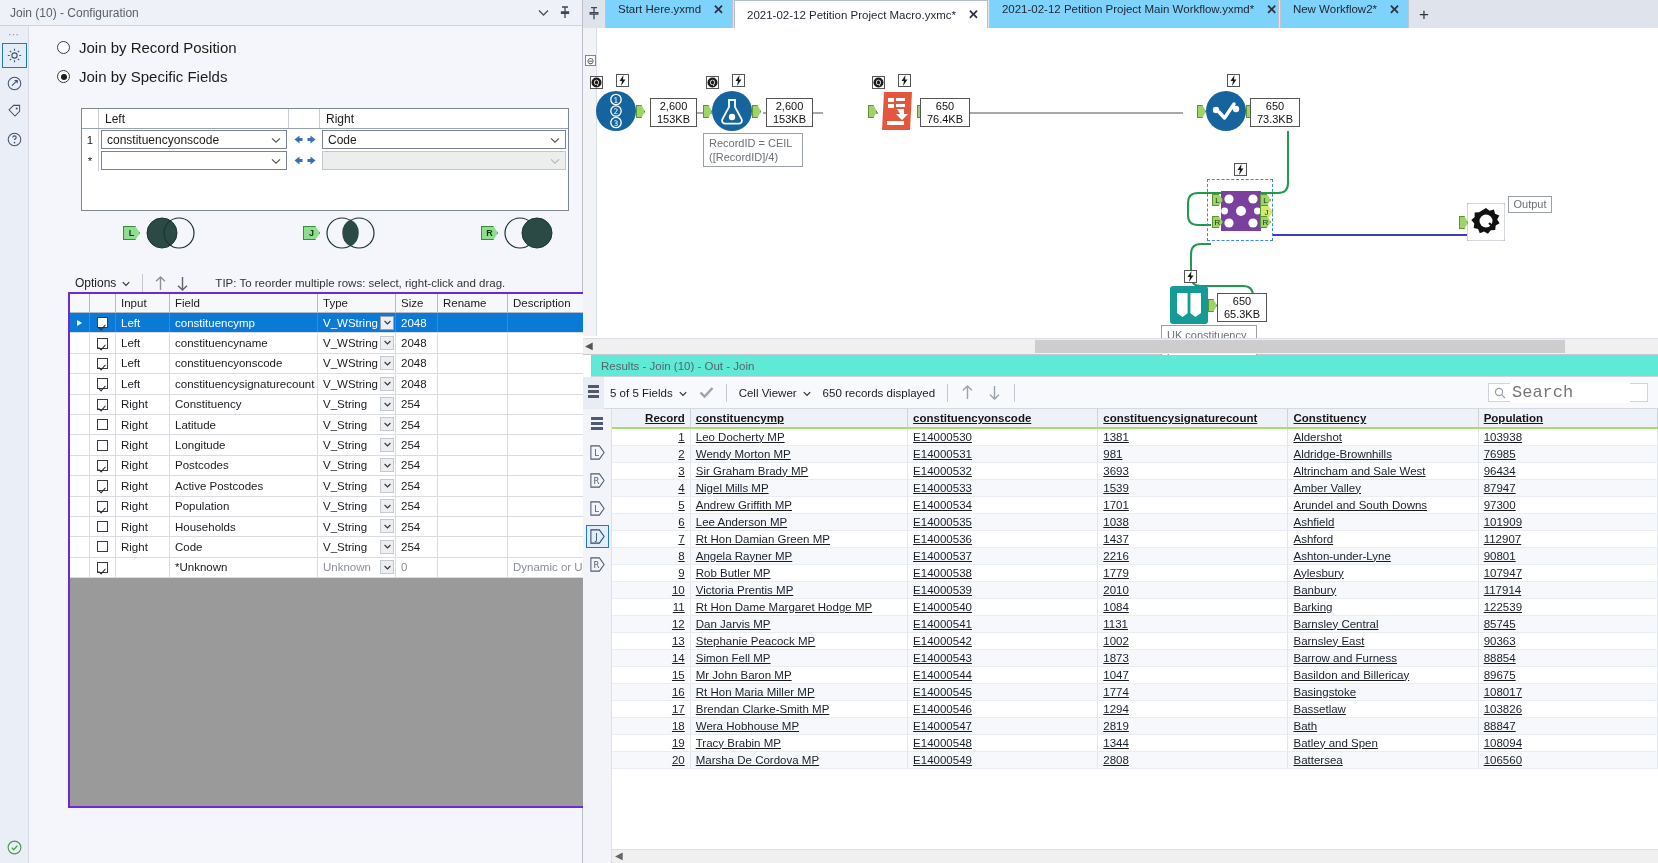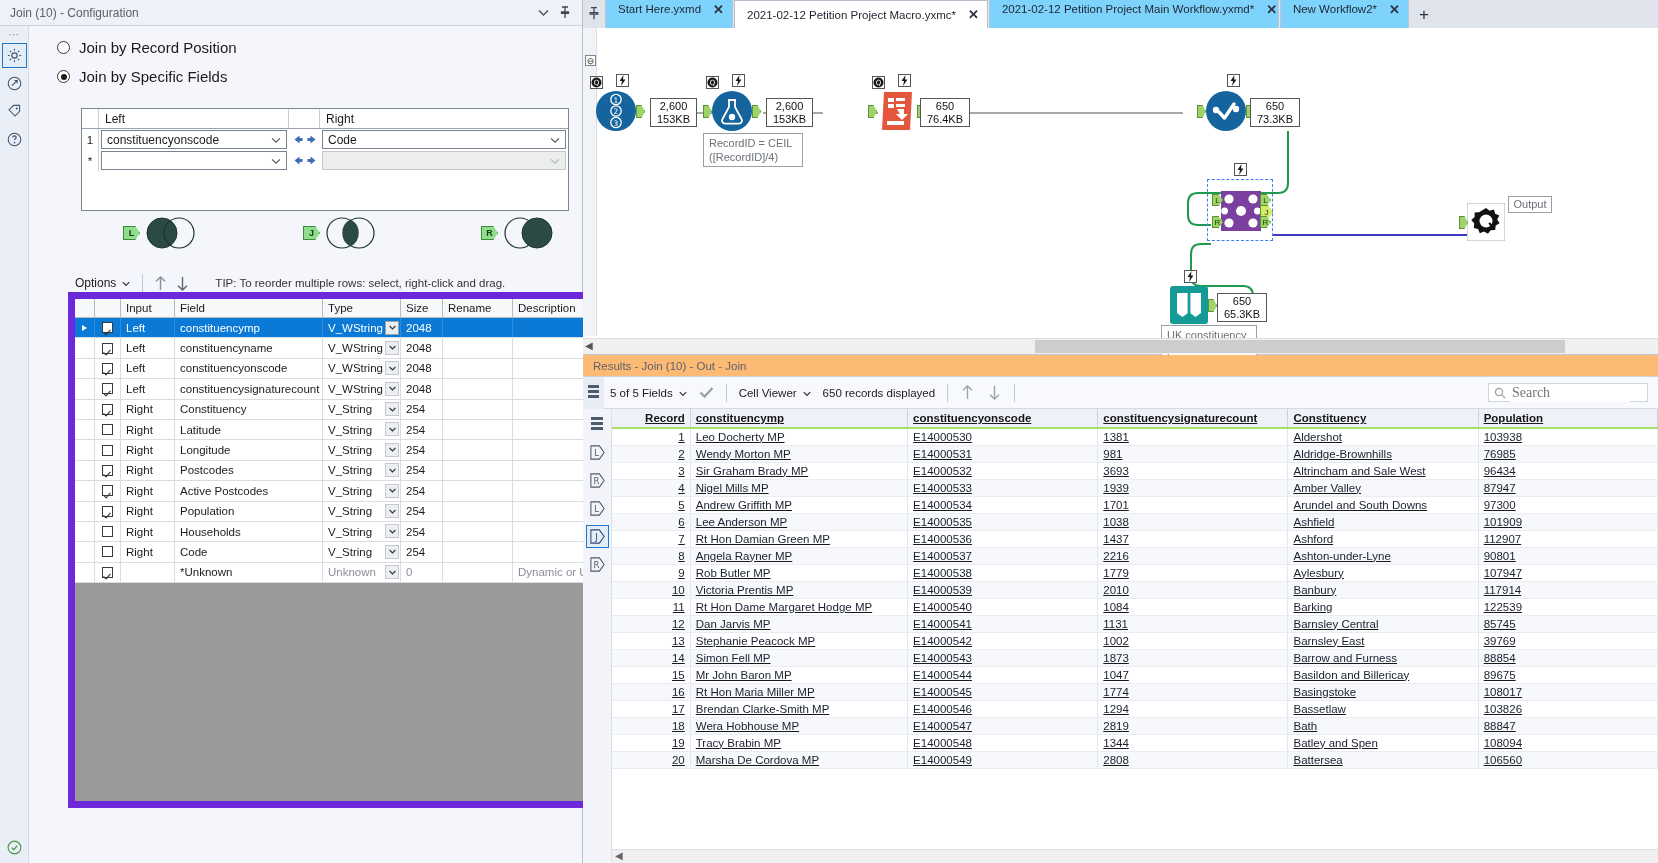--- a/index.html
+++ b/index.html
@@ -97,21 +97,21 @@
     display:flex; align-items:center;margin-top:8px;
   }
   #options-btn { display:flex; align-items:center; font-size:12px; color:#1b1b1b; cursor:pointer; padding:0 6px; }
   .vsep { width:1px; height:18px; background:#c2c8d2; margin:0 6px; }
   .arrow-btn { width:22px; height:22px; display:flex; align-items:center; justify-content:center; cursor:pointer; color:#8a919c; }
   #tip-text { margin-left:22px; font-size:11.5px; color:#333; }
 
   
   #fields-table {
     position:absolute; left:39px; top:266px; width:528px; height:516px;
-    border:7px solid #6d28d9; background:#9a9a9a; overflow:hidden;
+    border:2px solid #6d28d9; background:#9a9a9a; overflow:hidden;
   }
   .ft-head { display:flex; height:19px; background:#f7f8fa; border-bottom:1px solid #b5bac3; }
   .ft-row { display:flex; height:20.4px; background:#fff; border-bottom:1px solid #d9dde3; }
   .ft-row.selected { background:#0a7ad6; color:#fff; }
   .ft-c { border-right:1px solid #d9dde3; display:flex; align-items:center; padding-left:5px; font-size:11.5px; overflow:hidden; white-space:nowrap; }
   .ft-head .ft-c { border-right:1px solid #b5bac3; font-size:11.5px; }
   .c-marker { width:20px; flex:none; justify-content:center; padding-left:0; }
   .c-check  { width:26px; flex:none; justify-content:center; padding-left:0; }
   .c-input  { width:54px; flex:none; }
   .c-field  { width:148px; flex:none; }
@@ -164,28 +164,28 @@
     display:flex; align-items:center; justify-content:center; font-size:9px; }
   .anno { position:absolute; border:1px solid #9aa0a8; background:#fff; color:#6b7078;
     font-size:11px; padding:2px 5px; line-height:14px; }
   .datalabel { position:absolute; border:1px solid #555; background:#fff; text-align:center;
     font-size:11px; line-height:12.5px; padding:1px 4px; color:#111; }
   .port { position:absolute; width:9px; height:13px; background:#9ed36a; border:1px solid #5c9433;
     clip-path: polygon(0 0, 60% 0, 100% 50%, 60% 100%, 0 100%); }
 
   
   #results { position:absolute; left:0; top:355px; right:0; bottom:0; background:#fff; }
-  #results-header { height:22px; background:#fdba74; border-bottom:1px solid #ccd2dc; display:flex; align-items:center; padding-left:10px;
-     font-size:11.5px; color:#5c626d; }
+  #results-header { height:22px; background:#5eead4; border-bottom:1px solid #ccd2dc; display:flex; align-items:center; padding-left:10px;
+     font-size:11.5px; color:#5c626d;margin-left:8px; }
   #results-toolbar { height:32px; background:#f7f9fc; border-bottom:1px solid #d4d9e2; display:flex; align-items:center; position:relative; }
   .tb-item { display:flex; align-items:center; font-size:11.5px; color:#1b1b1b; padding:0 6px; cursor:pointer; }
   .grip { width:21px; height:32px; display:flex; align-items:center; justify-content:center; background:#e8ecf4; }
   #search-box { position:absolute; right:10px; top:6px; width:160px; height:19px; border:1px solid #cfd4dd; background:#fff;
      display:flex; align-items:center; padding-left:5px; }
-  #search-box input { border:none; outline:none; font-size:14px; color:#9aa0a8; width:120px; font-family:Liberation Serif, serif; }
+  #search-box input { border:none; outline:none; font-size:17px; color:#9aa0a8; width:120px; font-family:Liberation Mono, monospace; }
 
   #results-body { position:absolute; left:0; top:54px; right:0; bottom:0; display:flex; }
   #res-rail { width:29px; background:#f2f4f9; border-right:1px solid #dce0e8; padding-top:4px;
      display:flex; flex-direction:column; align-items:center; }
   .res-rail-icon { width:23px; height:23px; margin-bottom:5px; display:flex; align-items:center; justify-content:center;
      color:#4e5a6e; cursor:pointer; font-size:11px; }
   .res-rail-icon.active { border:1.5px solid #2277cc; background:#e3edf8; }
 
   #grid-wrap { flex:1; position:relative; overflow:hidden; }
   table.grid { border-collapse:collapse; width:100%; table-layout:fixed; font-size:11.5px;text-decoration:underline; }
@@ -973,21 +973,21 @@
                 <td>Sir Graham Brady MP</td>
                 <td>E14000532</td>
                 <td>3693</td>
                 <td>Altrincham and Sale West</td>
                 <td>96434</td>
               </tr>
               <tr>
                 <td class="num">4</td>
                 <td>Nigel Mills MP</td>
                 <td>E14000533</td>
-                <td>1939</td>
+                <td>1539</td>
                 <td>Amber Valley</td>
                 <td>87947</td>
               </tr>
               <tr>
                 <td class="num">5</td>
                 <td>Andrew Griffith MP</td>
                 <td>E14000534</td>
                 <td>1701</td>
                 <td>Arundel and South Downs</td>
                 <td>97300</td>
@@ -1047,21 +1047,21 @@
                 <td>1131</td>
                 <td>Barnsley Central</td>
                 <td>85745</td>
               </tr>
               <tr>
                 <td class="num">13</td>
                 <td>Stephanie Peacock MP</td>
                 <td>E14000542</td>
                 <td>1002</td>
                 <td>Barnsley East</td>
-                <td>39769</td>
+                <td>90363</td>
               </tr>
               <tr>
                 <td class="num">14</td>
                 <td>Simon Fell MP</td>
                 <td>E14000543</td>
                 <td>1873</td>
                 <td>Barrow and Furness</td>
                 <td>88854</td>
               </tr>
               <tr>

